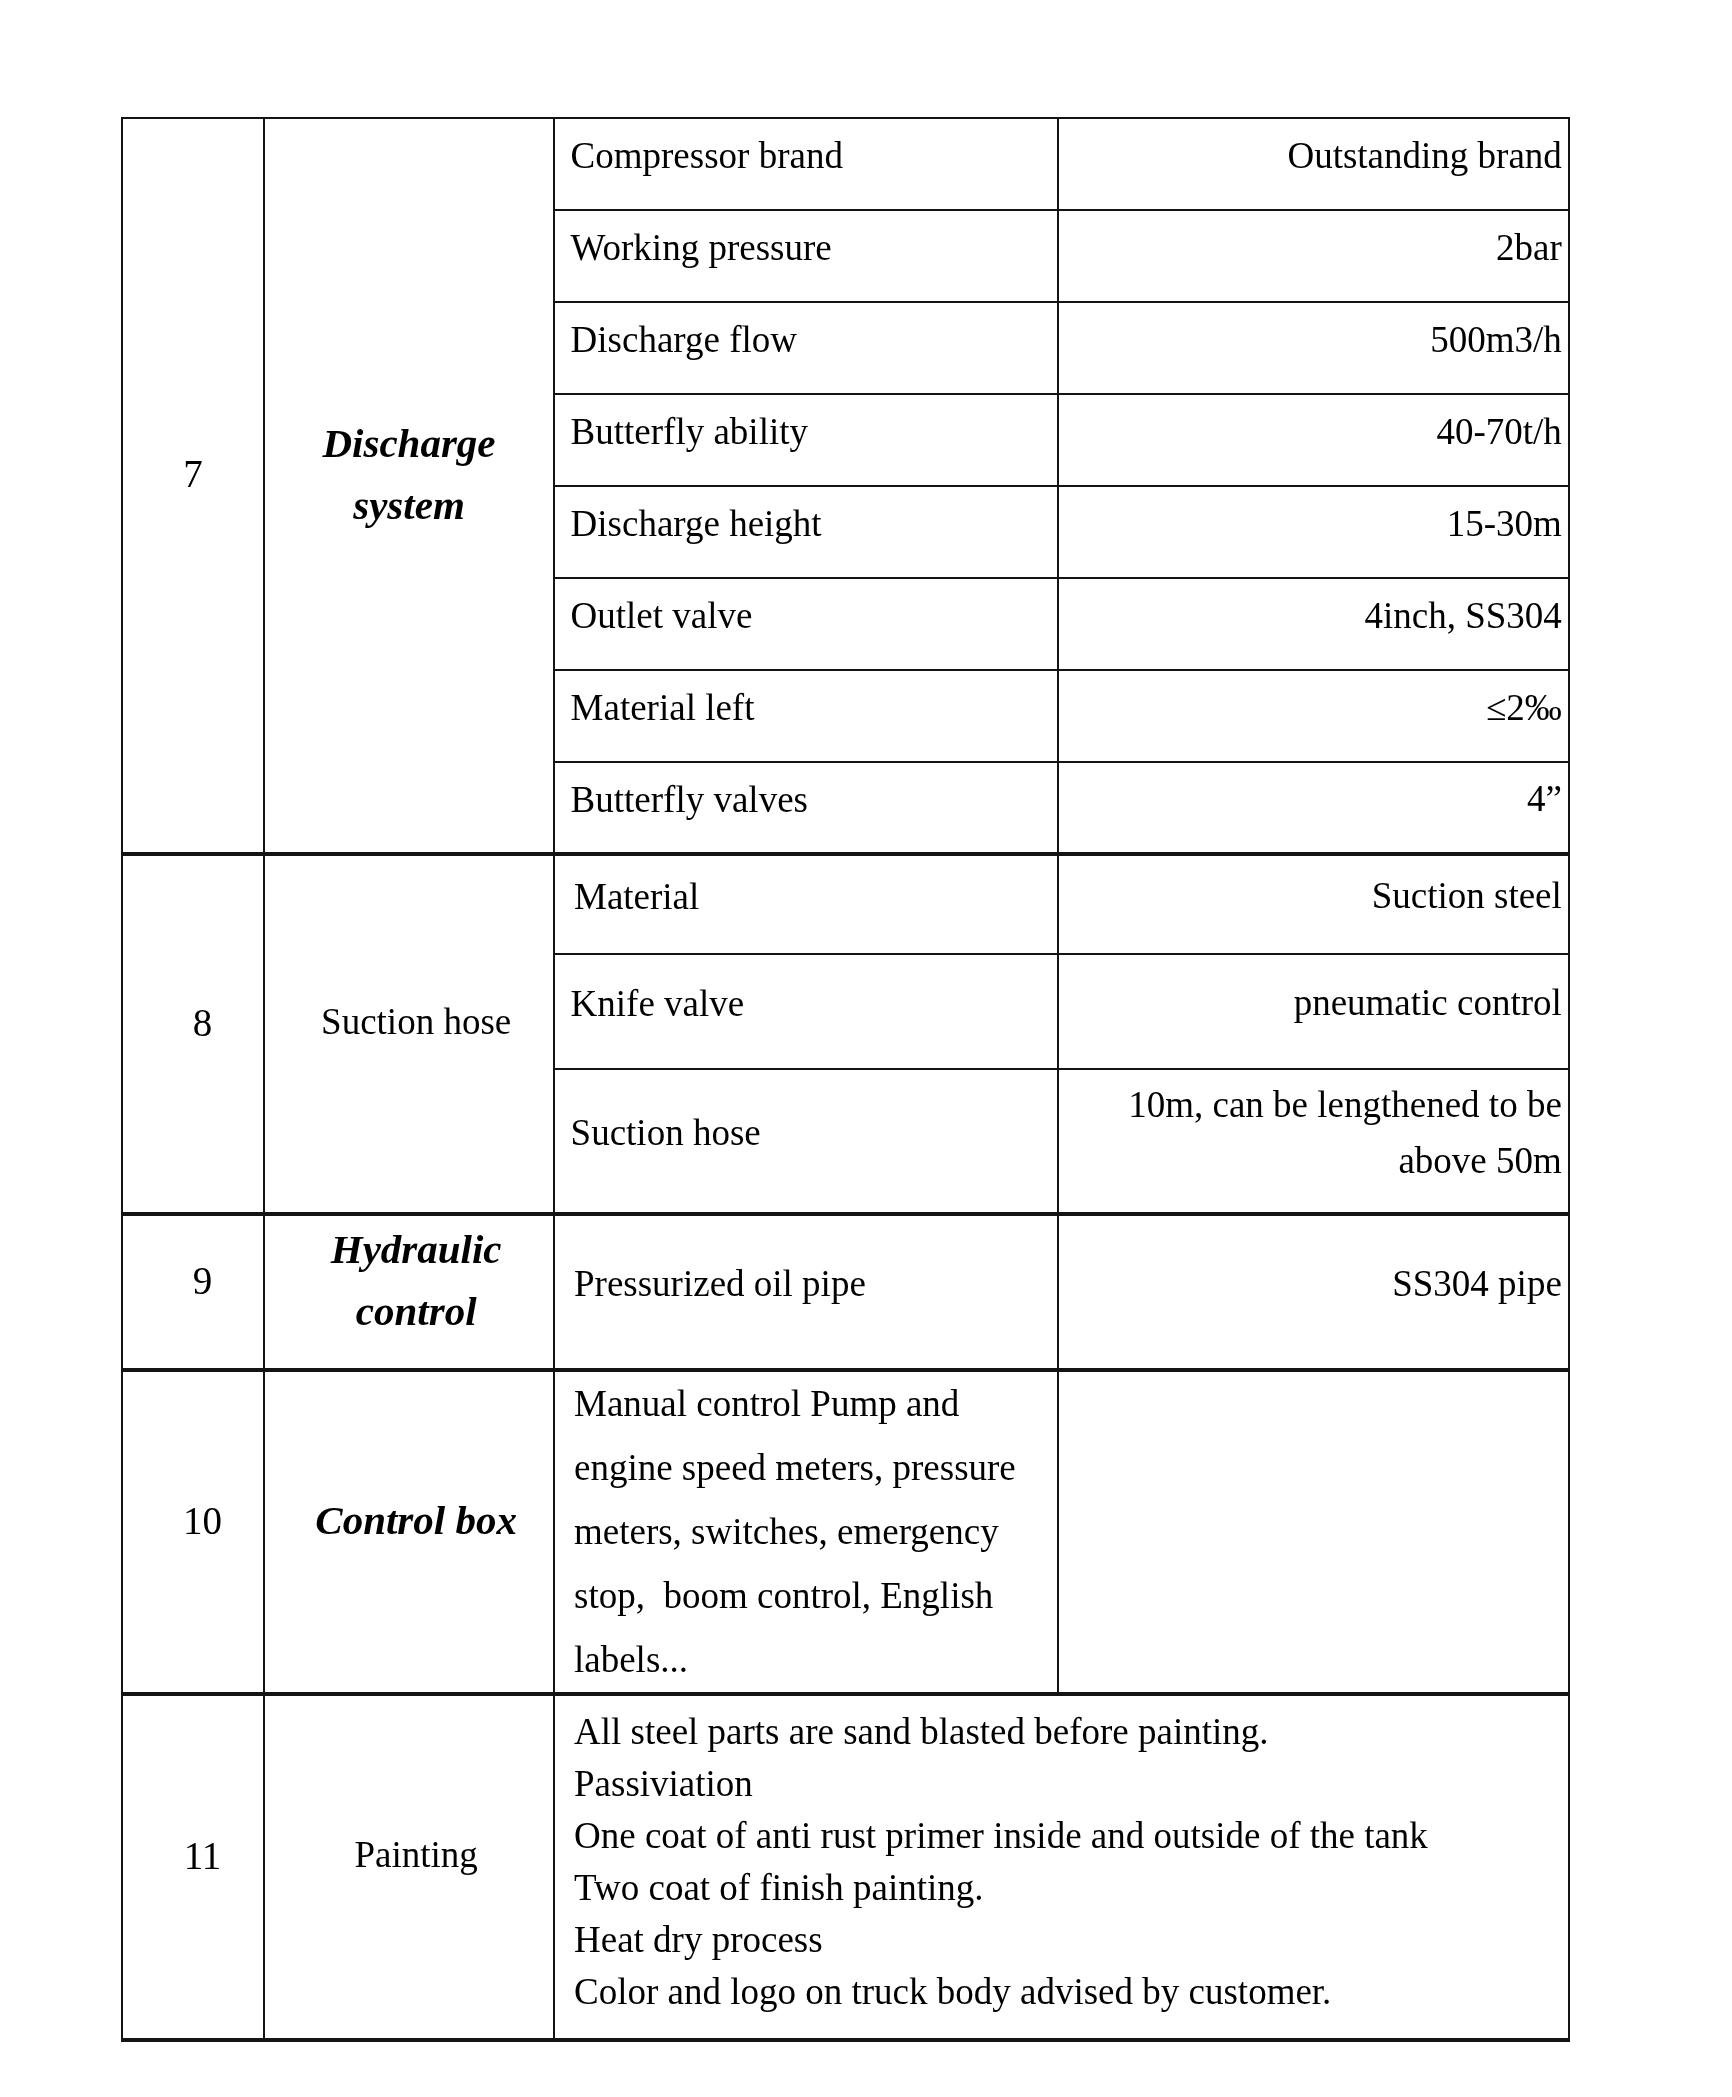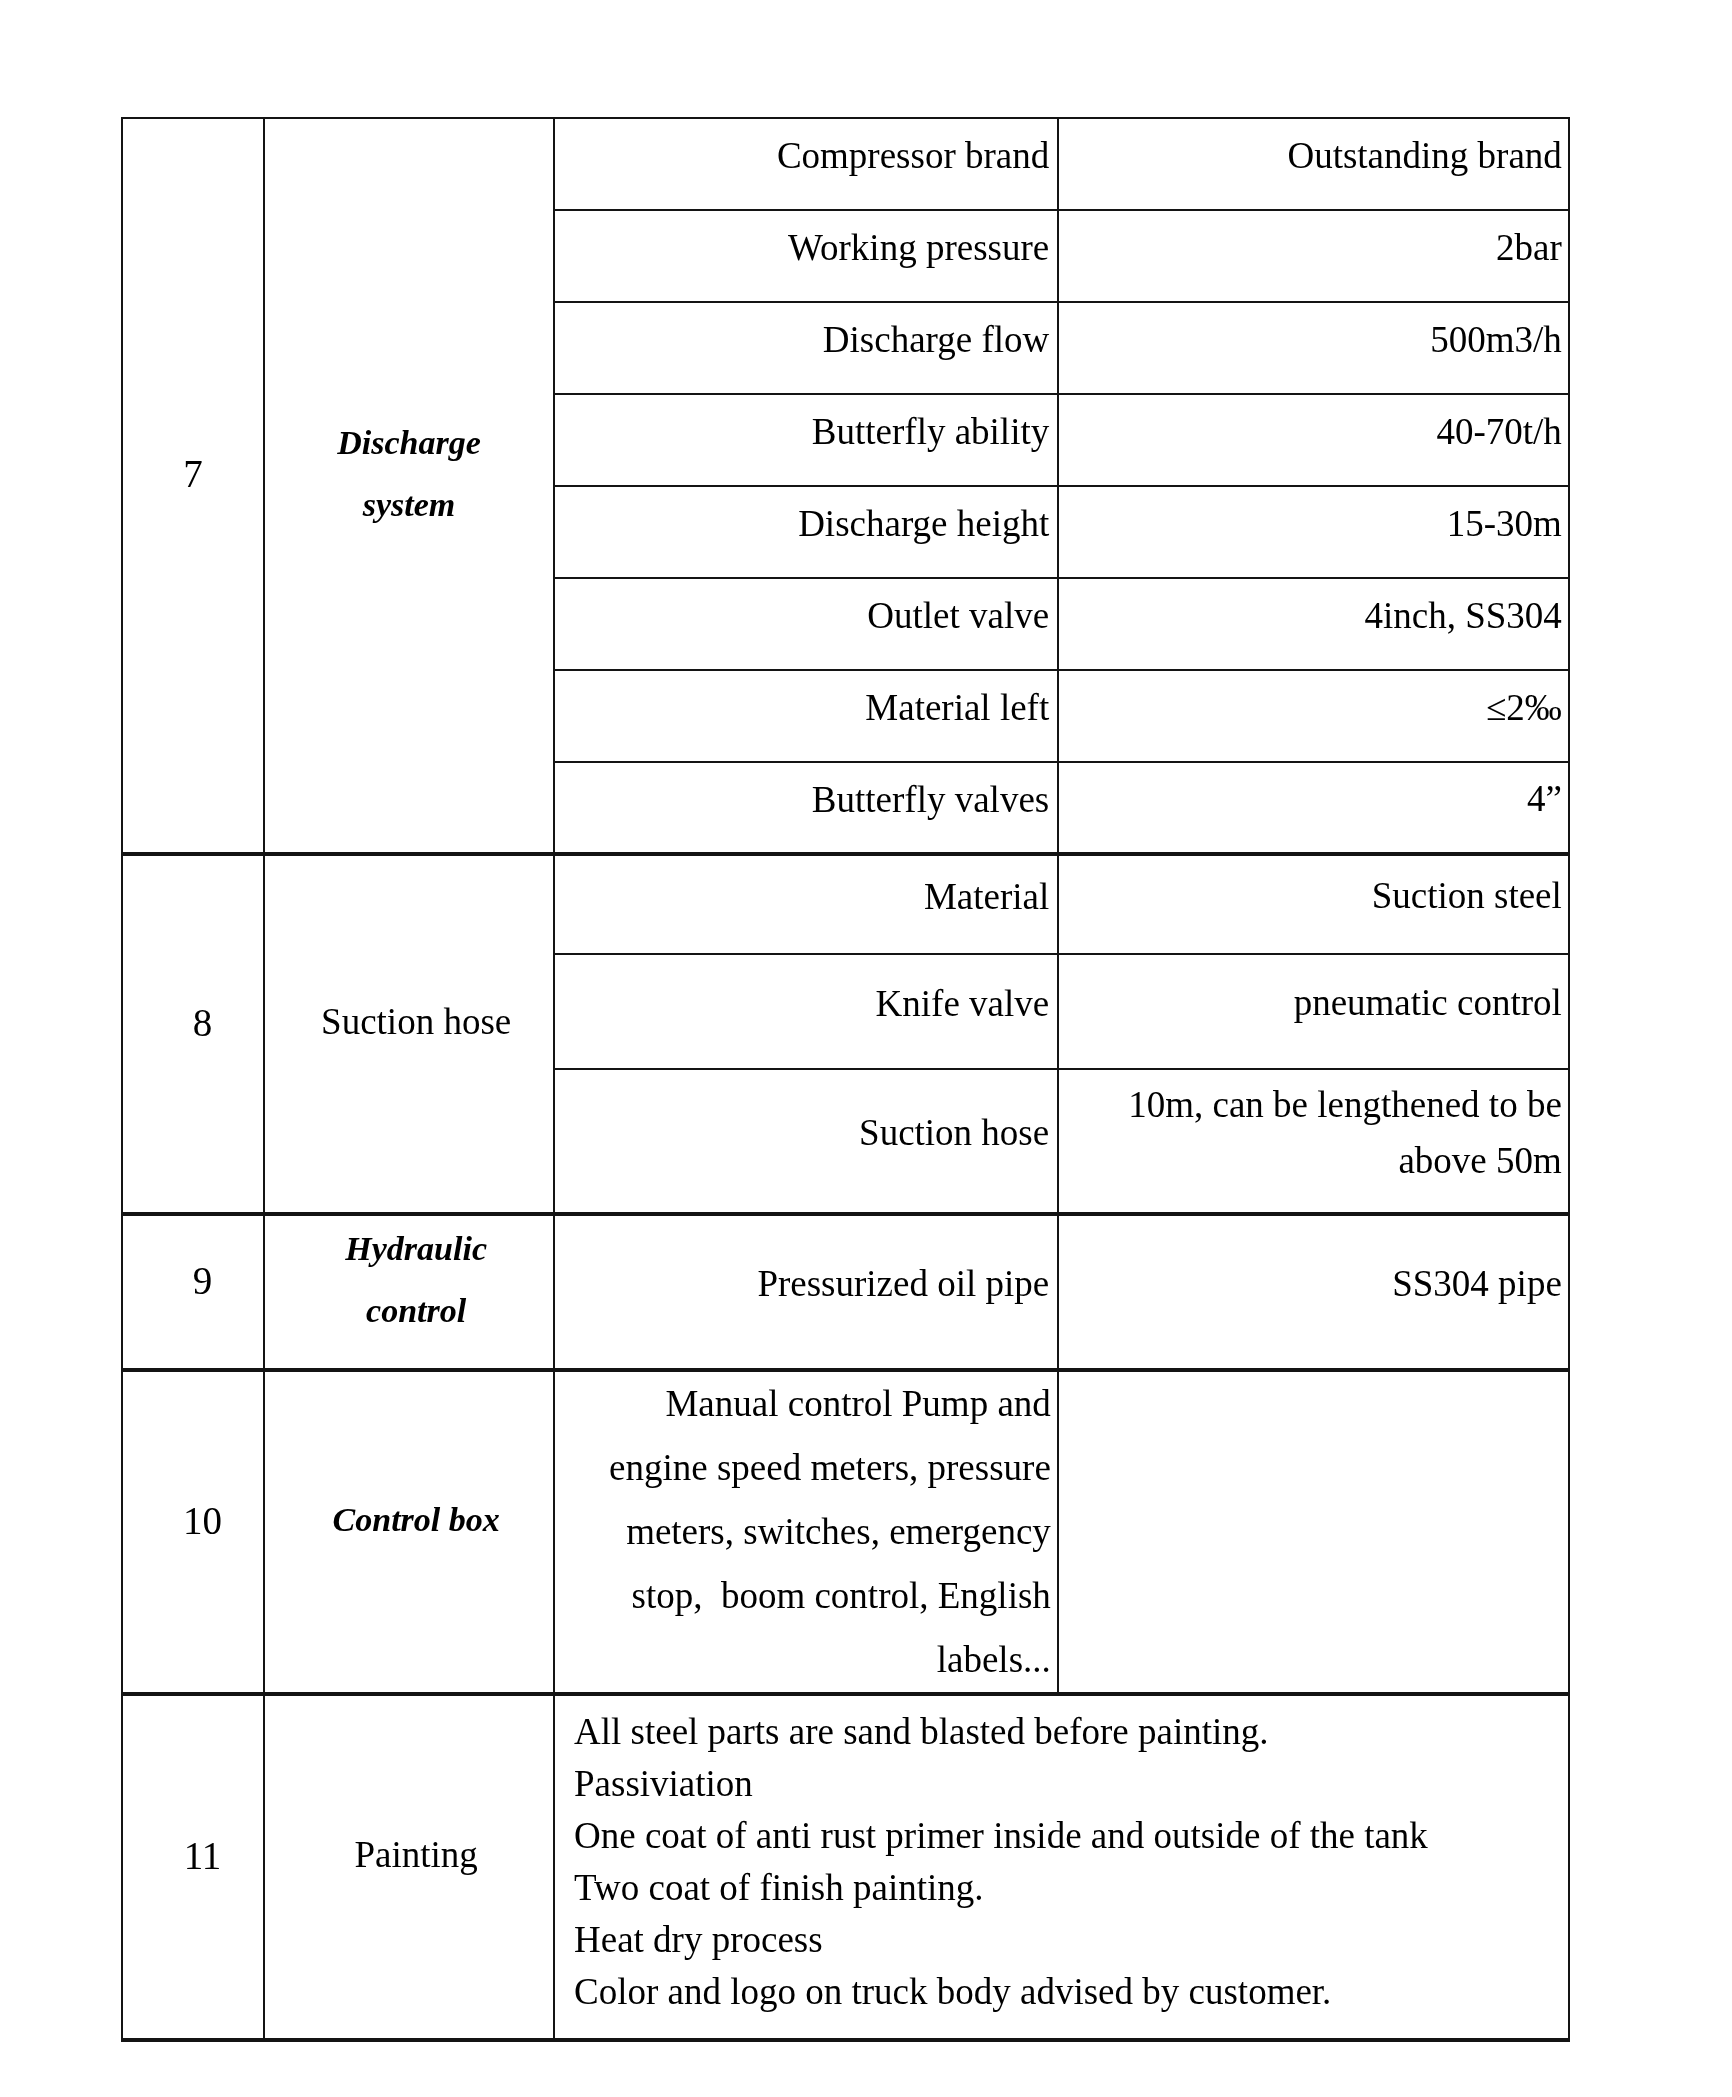--- a/index.html
+++ b/index.html
@@ -36,24 +36,24 @@
   }
   td.cat {
     text-align: center;
     white-space: pre-wrap;
     line-height: 62px;
     padding: 0 4.7px 23.4px 4.7px;
   }
   td.cat.bi {
     font-weight: bold;
     font-style: italic;
-    font-size: 34px;
+    font-size: 41px;
   }
   td.label {
-    text-align: right;
+    text-align: left;
     white-space: pre-wrap;
     padding: 0 7.8px 17px 15.6px;
     margin-left: 47px;
   }
   td.value {
     text-align: right;
     white-space: pre-wrap;
     padding: 0 6.2px 17px 6.2px;
     line-height: 56px;
   }

